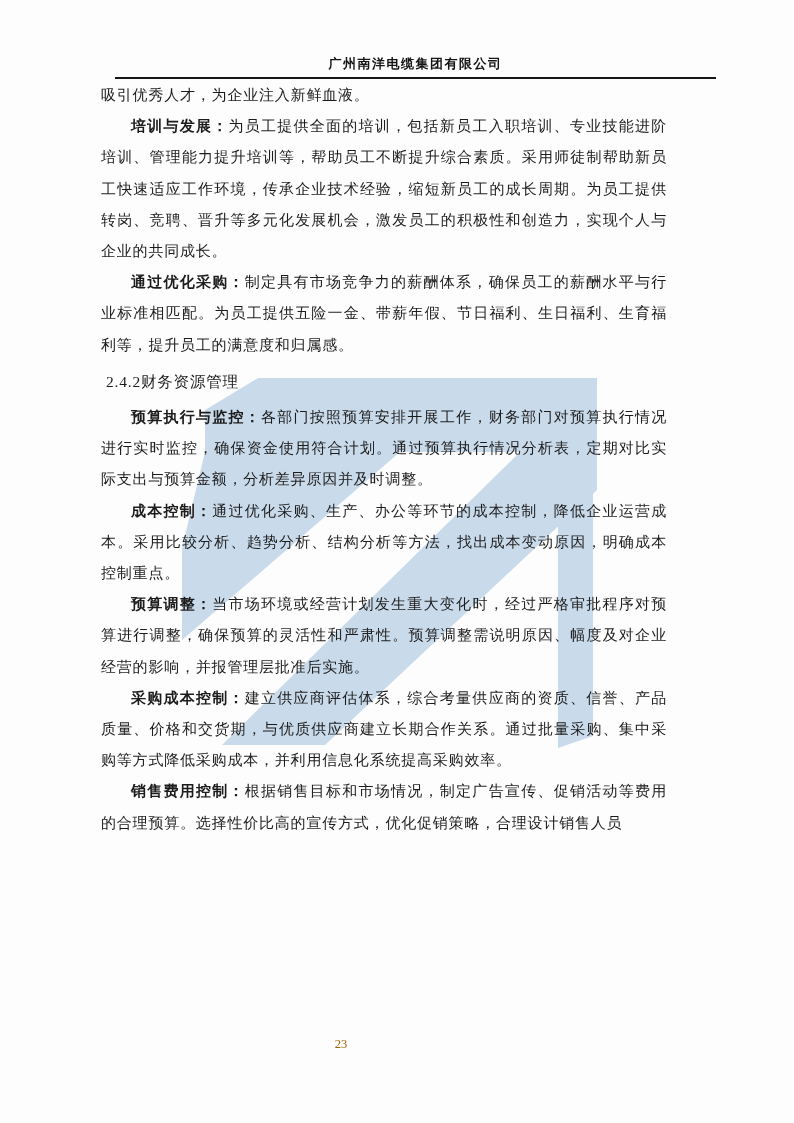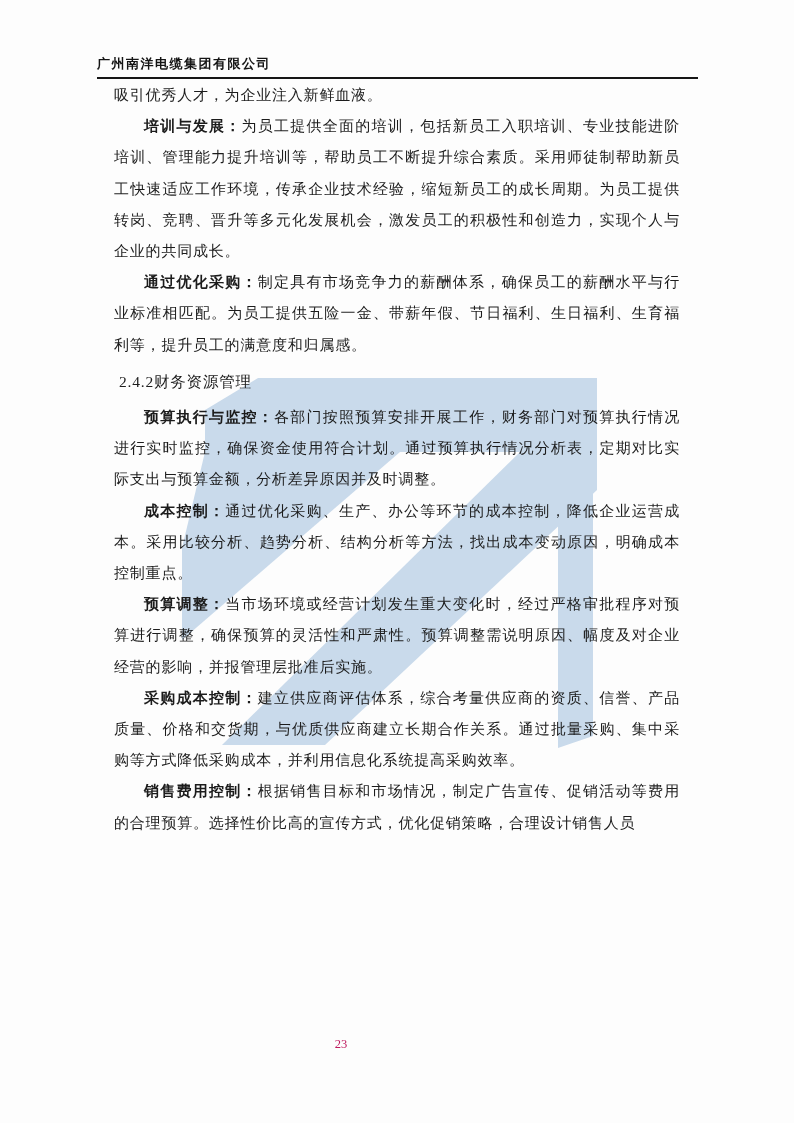--- a/index.html
+++ b/index.html
@@ -14,41 +14,41 @@
   }
   .watermark {
     position: absolute;
     left: 0; top: 0;
     width: 794px; height: 1123px;
     z-index: 0;
     pointer-events: none;
   }
   .page-header {
     position: absolute;
-    top: 0; left: 97px; width: 601px;
+    top: 0; left: 115px; width: 601px;
     z-index: 2;
-    text-align: left;
+    text-align: center;
   }
   .company-name {
     display: block;
     padding-top: 55px;
     font-size: 13px;
     font-weight: bold;
     letter-spacing: 1.5px;
     color: #141414;
   }
   .header-rule {
     margin-top: 4px;
     border: 0;
     border-top: 2.5px solid #161616;
     width: 100%;
   }
   .page-body {
     position: absolute;
-    top: 80px; left: 114px; width: 566px;
+    top: 80px; left: 101px; width: 566px;
     z-index: 1;
     font-size: 15px;
     line-height: 31.2px;
     letter-spacing: 0.8px;
     text-align: justify;
   }
   .page-body p { margin: 0; text-indent: 2em; }
   .page-body p.no-indent { text-indent: 0; }
   .para-label { font-weight: bold; }
   .section-heading {
@@ -58,21 +58,21 @@
     text-indent: 0;
     line-height: 31.2px;
     letter-spacing: 0.8px;
   }
   .page-footer {
     position: absolute;
     top: 1037px; left: 0; width: 682px;
     z-index: 1;
     text-align: center;
     font-size: 12.5px;
-    color: #be185d;
+    color: #a16207;
   }
 </style>
 </head>
 <body>
 
 <div class="page">
 
   <svg class="watermark" viewBox="0 0 794 1123" xmlns="http://www.w3.org/2000/svg" aria-hidden="true">
     <polygon points="258,378 597,378 597,452 205,452 205,410" fill="#c9daeb"></polygon>
     <polygon points="205,452 400,452 182,640 182,548" fill="#c9daeb"></polygon>

